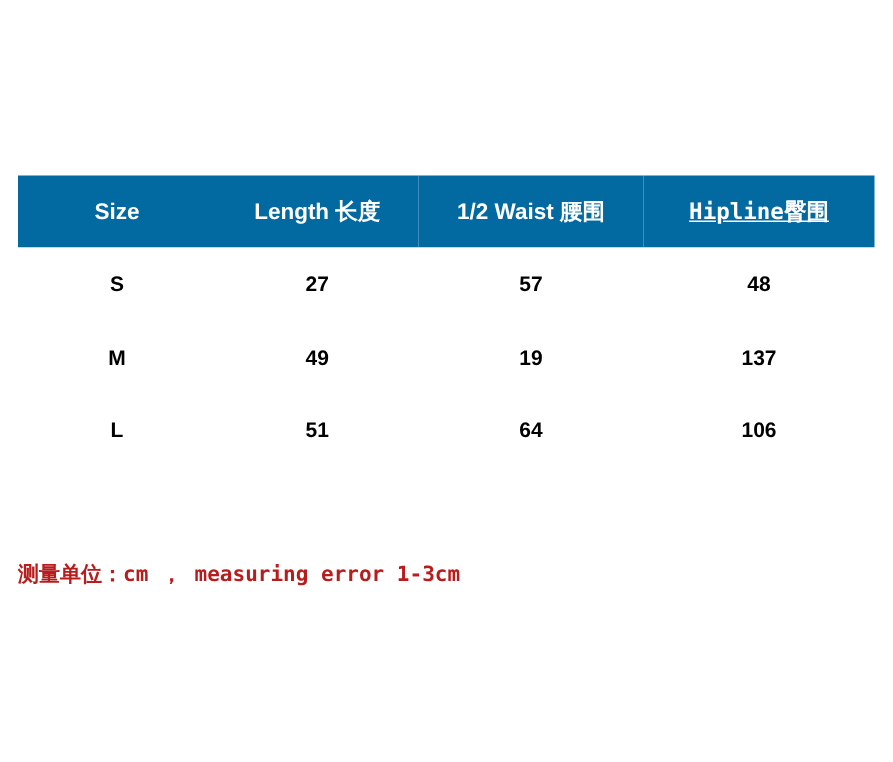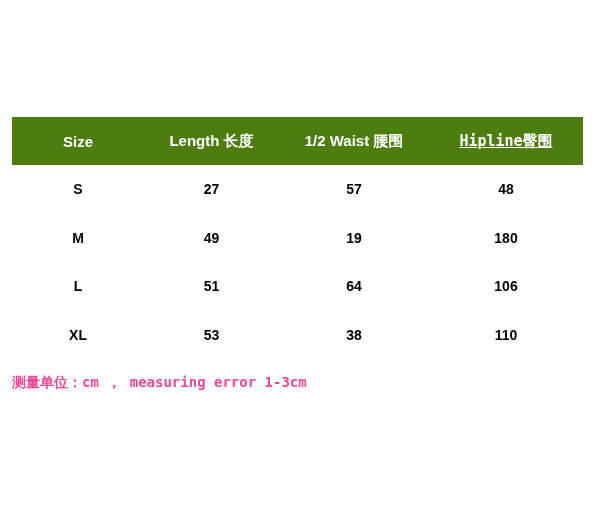--- a/index.html
+++ b/index.html
@@ -23,21 +23,21 @@
     width: 571px;
   }
 
   table.size-table {
     width: 571px;
     border-collapse: collapse;
     table-layout: fixed;
   }
 
   table.size-table thead tr {
-    background: #4d7c0f;
+    background: #0369a1;
   }
 
   table.size-table thead th {
     height: 48px;
     color: #ffffff;
     font-weight: bold;
     font-size: 15px;
     text-align: center;
     vertical-align: middle;
     padding: 0;
@@ -72,21 +72,21 @@
   col.c-waist   { width: 150px; }
   col.c-hipline { width: 154px; }
 
   #measure-note {
     position: absolute;
     left: 12px;
     top: 374px;
     font-family: "DejaVu Sans Mono", "Liberation Mono", monospace;
     font-size: 14px;
     font-weight: bold;
-    color: #ec4899;
+    color: #b91c1c;
     white-space: pre;
     letter-spacing: 0;
   }
 </style>
 </head>
 <body>
 
 <div id="size-chart">
   <table class="size-table">
     <colgroup>
@@ -107,31 +107,25 @@
       <tr>
         <td>S</td>
         <td>27</td>
         <td>57</td>
         <td>48</td>
       </tr>
       <tr>
         <td>M</td>
         <td>49</td>
         <td>19</td>
-        <td>180</td>
+        <td>137</td>
       </tr>
       <tr>
         <td>L</td>
         <td>51</td>
         <td>64</td>
         <td>106</td>
-      </tr>
-      <tr>
-        <td>XL</td>
-        <td>53</td>
-        <td>38</td>
-        <td>110</td>
       </tr>
     </tbody>
   </table>
 </div>
 
 <div id="measure-note">测量单位：cm ， measuring error 1-3cm</div>
 
 </body></html>

